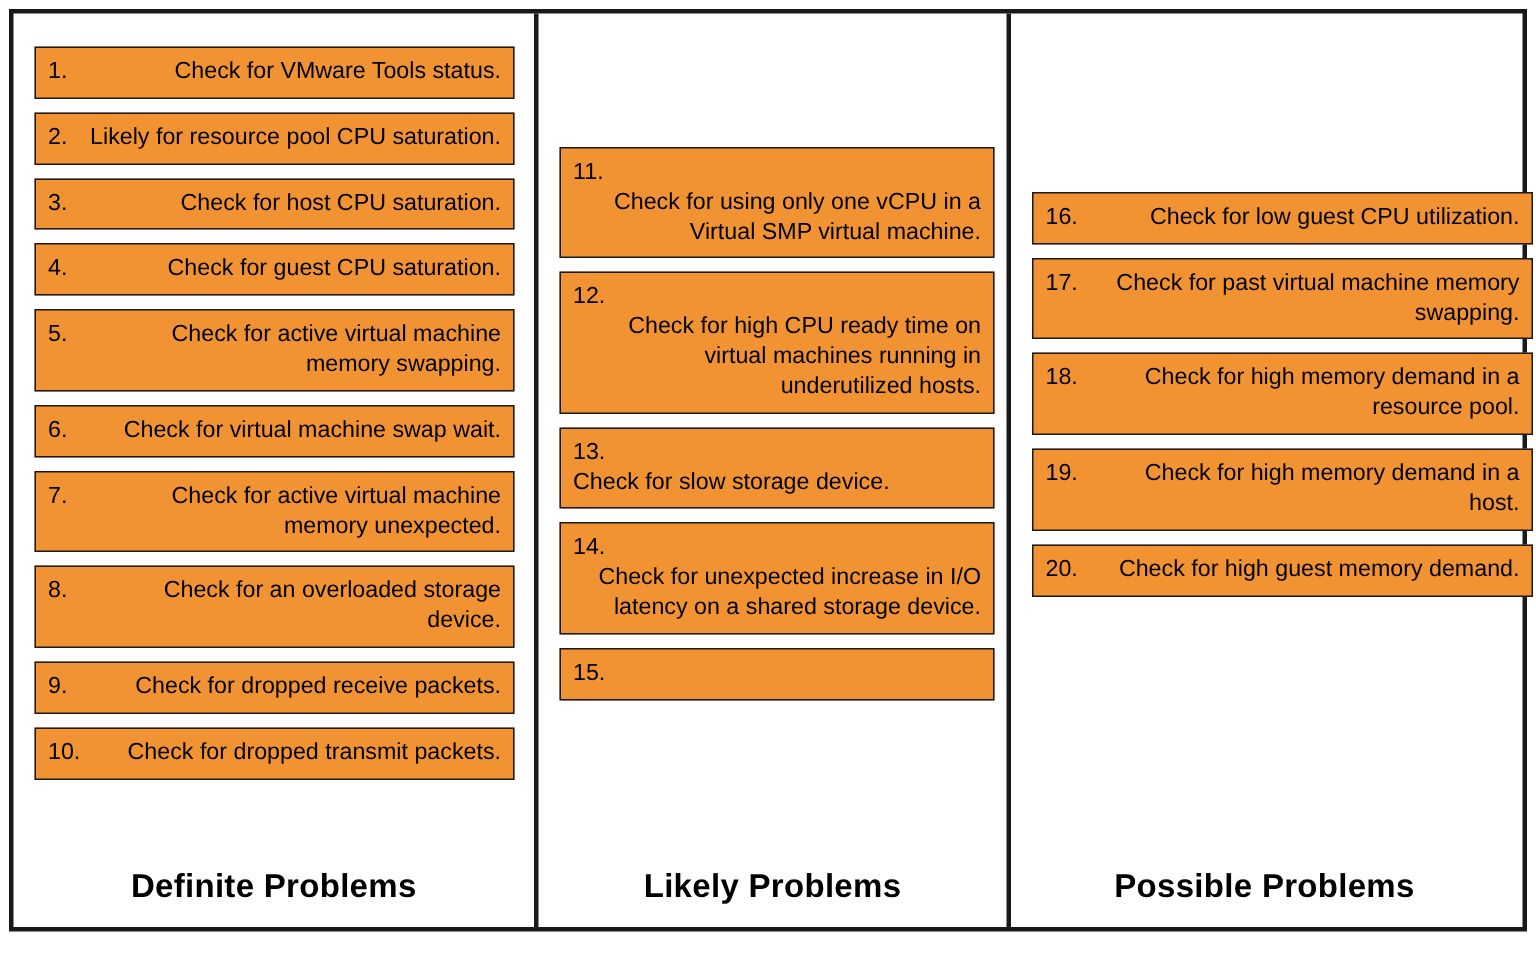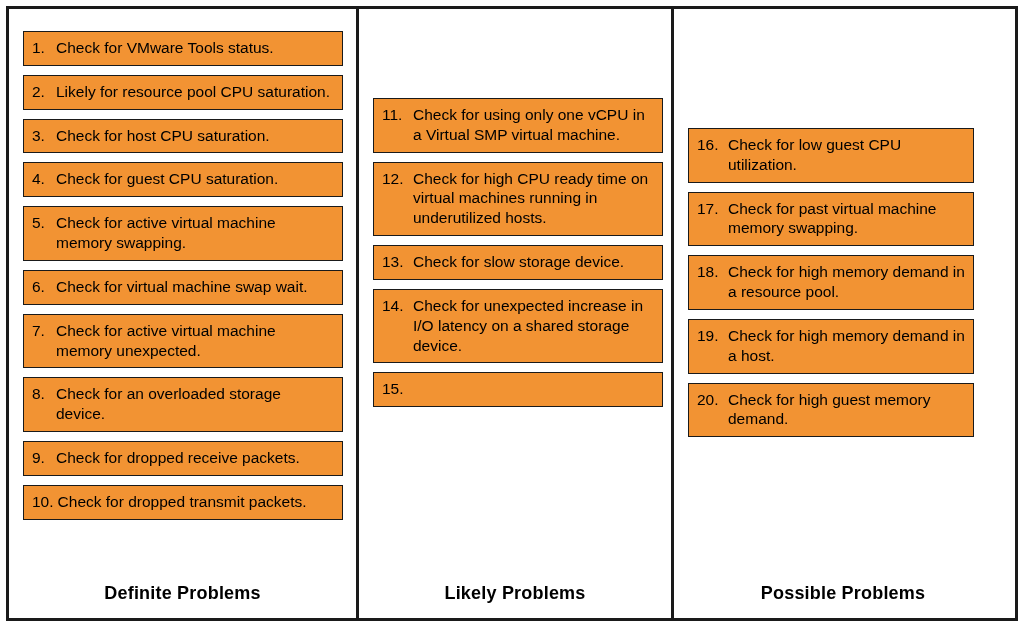--- a/index.html
+++ b/index.html
@@ -59,39 +59,39 @@
     border: 1.5px solid #1a1a1a;
     display: flex;
     flex-direction: row;
     align-items: flex-start;
     padding: 6px 8px 7px 8px;
     color: #000000;
     font-size: 15.5px;
     line-height: 1.28;
   }
   .col-0 .item { width: 320px; }
-  .col-1 .item { width: 290px; }
-  .col-2 .item { width: 286px; }
+  .col-1 .item { width: 290px; flex-direction: column; }
+  .col-2 .item { width: 334px; }
 
   .item-num {
     flex: 0 0 auto;
     min-width: 20px;
     margin-right: 4px;
     white-space: nowrap;
   }
   .col-1 .item-num, .col-2 .item-num { min-width: 27px; }
-  .item-text { flex: 1 1 auto; }
+  .item-text { flex: 1 1 auto; text-align: right; }
 
   .col-title {
     position: absolute;
     left: 0;
     bottom: 14px;
     width: 100%;
     text-align: center;
-    font-size: 18px;
+    font-size: 22px;
     font-weight: bold;
     color: #000000;
     letter-spacing: 0.2px;
   }
 </style>
 </head>
 <body>
 
 <div id="canvas">
   <div class="outer-frame"></div>

